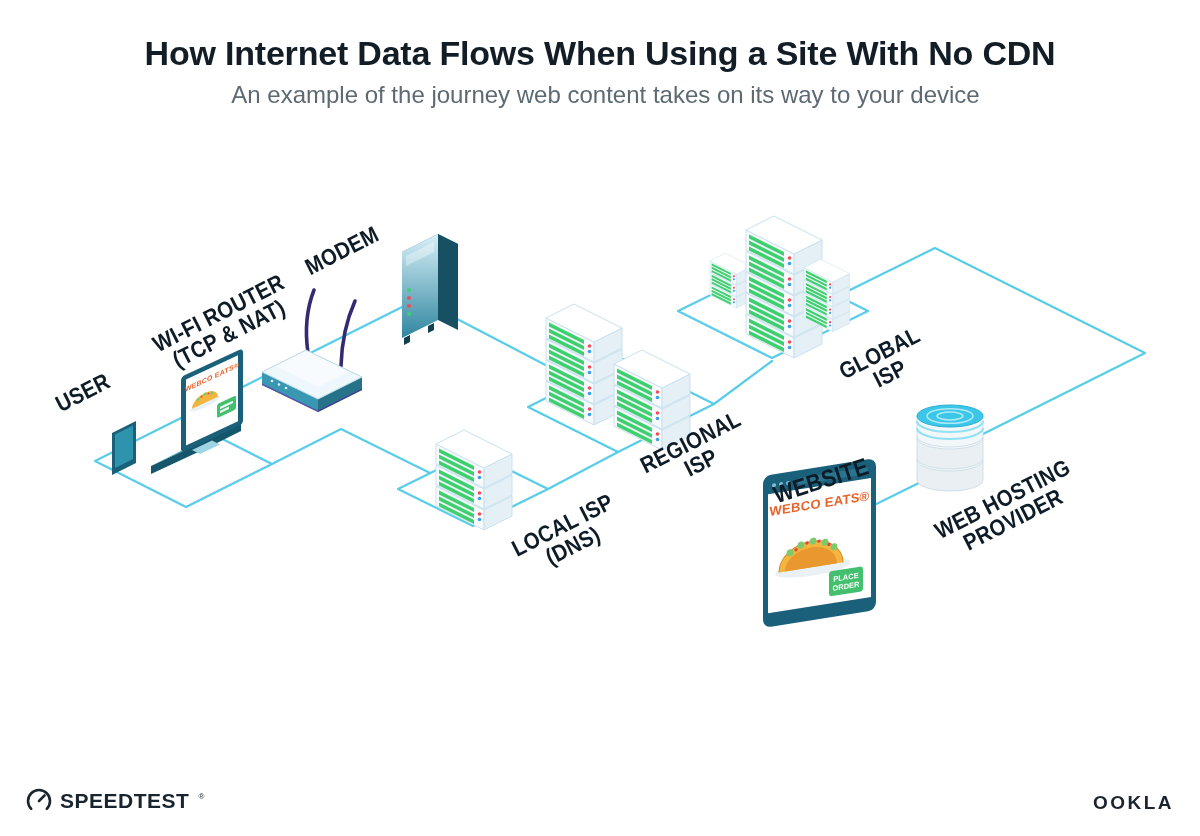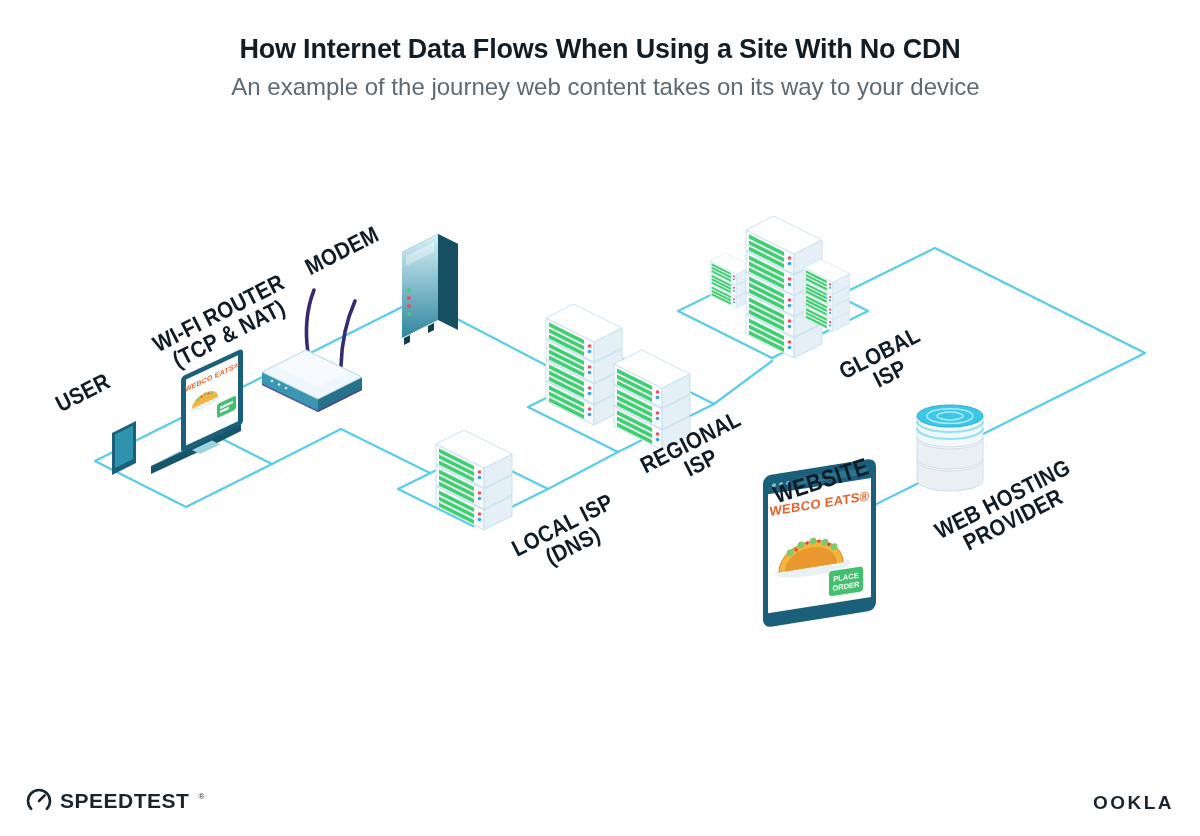--- a/index.html
+++ b/index.html
@@ -1,19 +1,19 @@
 <!DOCTYPE html>
 <html><head>
 <meta charset="utf-8">
 <style>
   html,body{margin:0;padding:0;background:#ffffff;}
   .stage{position:relative;width:1200px;height:836px;background:#ffffff;overflow:hidden;
          font-family:"Liberation Sans",sans-serif;}
   .header{position:absolute;left:0;top:34px;width:1200px;text-align:center;}
-  .title{font-size:27px;font-weight:700;color:#121d26;letter-spacing:-0.2px;margin:0;}
+  .title{font-size:34px;font-weight:700;color:#121d26;letter-spacing:-0.2px;margin:0;}
   .subtitle{font-size:24px;font-weight:400;color:#5d6a73;margin:8px 0 0 0;padding-left:11px;}
   .diagram{position:absolute;left:0;top:0;}
   .node-label{position:absolute;transform:translate(-50%,-50%) rotate(-27deg) scaleX(0.88);
               font-weight:700;font-size:23px;line-height:1.02;color:#0e1c28;text-align:center;
               white-space:nowrap;letter-spacing:0.3px;}
   .node-label span{display:block;}
   .label-website{transform:translate(-50%,-50%) rotate(-18deg) scaleX(0.88);font-size:24px;}
   .footer{position:absolute;left:0;top:784px;width:1200px;height:44px;}
   .footer-left{position:absolute;left:26px;top:4px;display:flex;align-items:center;gap:8px;}
   .speedtest-text{font-size:21px;font-weight:700;color:#18242e;letter-spacing:0.5px;}

